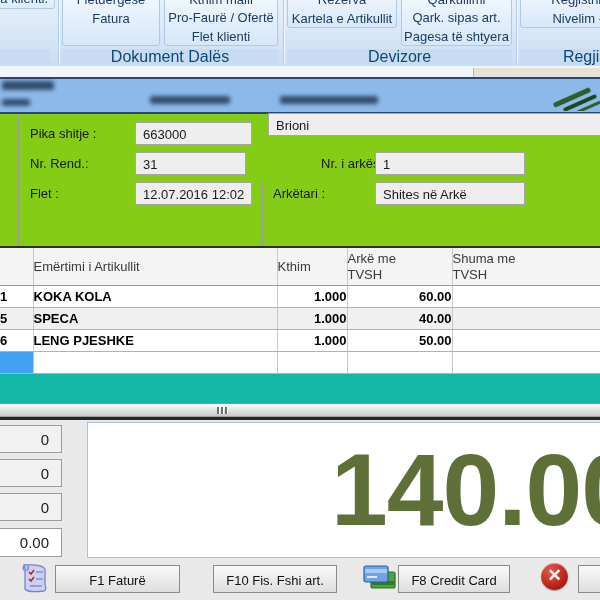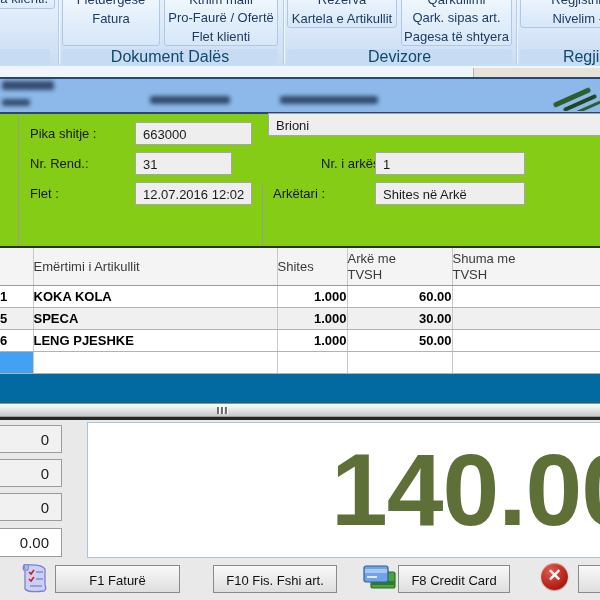--- a/index.html
+++ b/index.html
@@ -31,21 +31,21 @@
   .logostripe{position:absolute;background:#2d5f2e;filter:blur(.6px);transform:rotate(-24deg);border-radius:2px;}
 
   
   #formarea{left:0;top:114px;width:600px;height:132px;background:#84cc16;}
   .vline{width:1px;background:#9a9a9a;}
   .flabel{font-size:13px;color:#161616;line-height:23px;white-space:nowrap;}
   .tbox{height:23px;line-height:23px;border:1px solid #a6a6a6;background:#eeeeee;
     font-size:13px;padding:0 7px;box-sizing:border-box;white-space:nowrap;overflow:hidden;}
 
   
-  #gridwrap{left:0;top:246px;width:600px;height:157px;background:#0369a1;
+  #gridwrap{left:0;top:246px;width:600px;height:157px;background:#14b8a6;
     border-top:2px solid #2e2e2e;box-sizing:border-box;overflow:hidden;}
   table.grid{border-collapse:collapse;table-layout:fixed;width:638px;background:#fff;}
   .grid th{background:#f4f4f4;font-weight:normal;font-size:13px;color:#3a3a3a;text-align:left;
     border-right:1px solid #c9c9c9;border-bottom:1px solid #9a9a9a;height:37px;vertical-align:middle;padding:0;}
   .grid td{font-size:13px;font-weight:bold;color:#000;border-right:1px solid #c9c9c9;
     border-bottom:1px solid #b2b2b2;height:21px;padding:0;white-space:nowrap;overflow:hidden;}
   .grid tr.alt td{background:#f0f0f0;}
   .cell-name{padding-left:7px;margin-left:28px;}
   .cell-num{padding-left:4px;}
   .cell-r{text-align:right;padding-right:5px;}
@@ -138,21 +138,21 @@
 
   <div id="formarea" class="abs">
     <div class="vline abs" style="left:18px;top:2px;height:130px;"></div>
     <div class="vline abs" style="left:262px;top:70px;height:62px;"></div>
 
     <div class="flabel abs" style="left:30px;top:8px;">Pika shitje :</div>
     <div class="tbox abs" style="left:135px;top:8px;width:117px;">663000</div>
     <div class="tbox abs" style="left:268px;top:-1px;width:362px;">Brioni</div>
 
     <div class="flabel abs" style="left:30px;top:38px;text-align:right;">Nr. Rend.:</div>
-    <div class="tbox abs" style="left:135px;top:38px;width:97px;">31</div>
+    <div class="tbox abs" style="left:135px;top:38px;width:111px;">31</div>
     <div class="flabel abs" style="left:273px;top:38px;margin-left:48px;">Nr. i arkës :</div>
     <div class="tbox abs" style="left:375px;top:38px;width:150px;">1</div>
 
     <div class="flabel abs" style="left:30px;top:68px;">Flet :</div>
     <div class="tbox abs" style="left:135px;top:68px;width:117px;">12.07.2016 12:02</div>
     <div class="flabel abs" style="left:273px;top:68px;">Arkëtari :</div>
     <div class="tbox abs" style="left:375px;top:68px;width:150px;">Shites në Arkë</div>
   </div>
 
   <div id="gridwrap" class="abs">
@@ -161,36 +161,36 @@
           <col style="width:33px;">
           <col style="width:244px;">
           <col style="width:70px;">
           <col style="width:105px;">
           <col style="width:186px;">
         </colgroup>
       <tbody>
           <tr>
         <th></th>
         <th class="hpad7">Emërtimi i Artikullit</th>
-        <th class="hpad5">Shites</th>
+        <th class="hpad5">Kthim</th>
         <th class="hpad7"><span class="hwrap">Arkë me TVSH</span></th>
         <th class="hpad8"><span class="hwrap">Shuma me TVSH</span></th>
       </tr>
       <tr>
         <td class="cell-num">1</td>
         <td class="cell-name">KOKA KOLA</td>
         <td class="cell-r">1.000</td>
         <td class="cell-r">60.00</td>
         <td class="cell-r">60.00</td>
       </tr>
       <tr class="alt">
         <td class="cell-num">5</td>
         <td class="cell-name">SPECA</td>
         <td class="cell-r">1.000</td>
-        <td class="cell-r">30.00</td>
+        <td class="cell-r">40.00</td>
         <td class="cell-r">30.00</td>
       </tr>
       <tr>
         <td class="cell-num">6</td>
         <td class="cell-name">LENG PJESHKE</td>
         <td class="cell-r">1.000</td>
         <td class="cell-r">50.00</td>
         <td class="cell-r">50.00</td>
       </tr>
       <tr>

